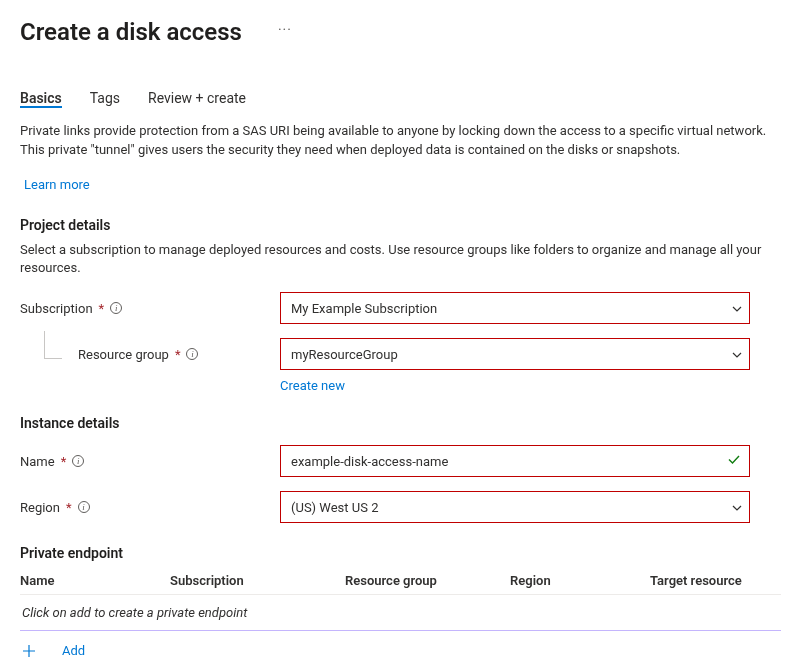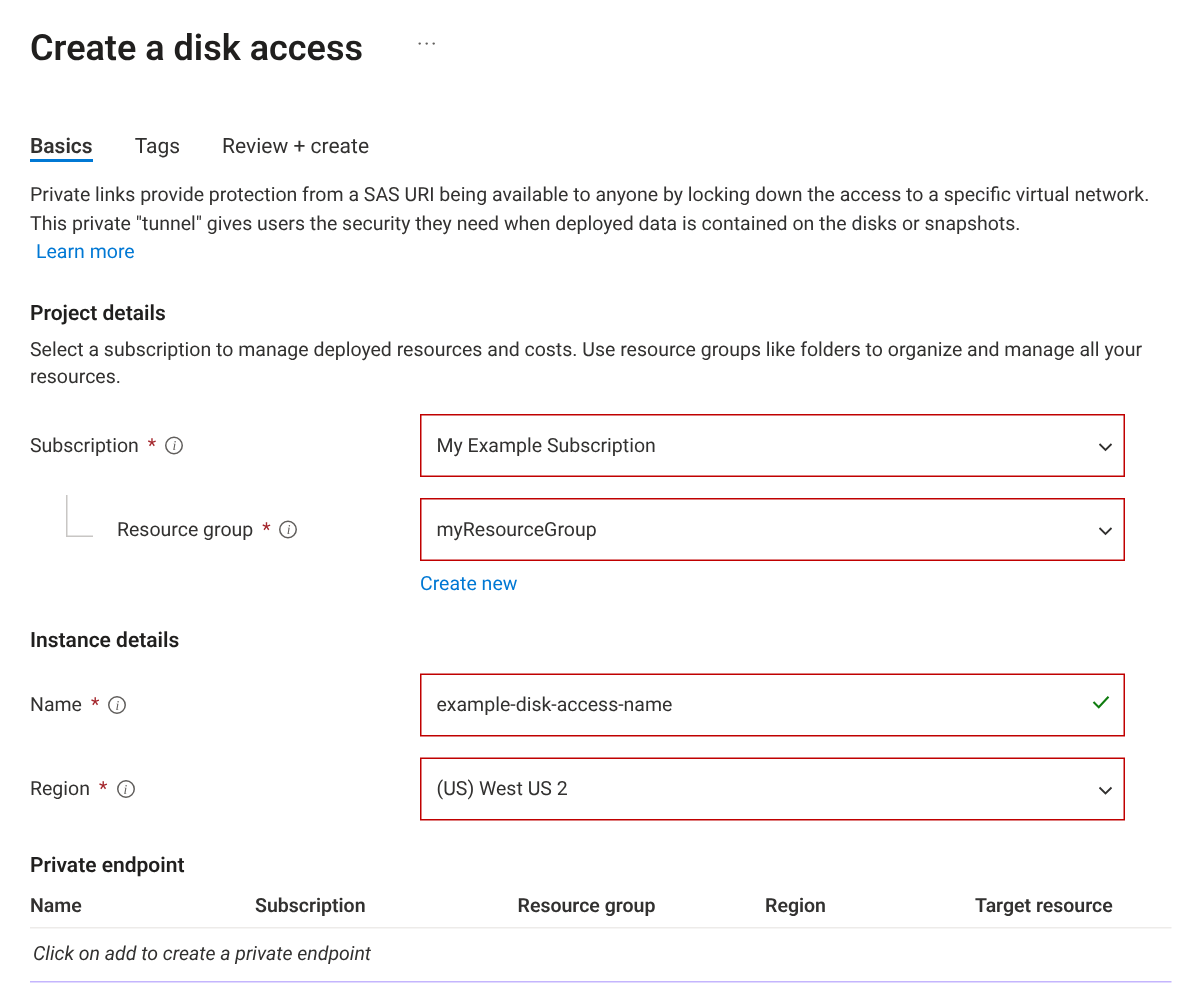--- a/index.html
+++ b/index.html
@@ -11,21 +11,21 @@
       width: 801px;
       padding: 18px 20px;
     }
     .header-row { display: flex; align-items: center; gap: 36px; }
     h1 { font-size: 24px; font-weight: 600; color: #201f1e; }
     .ellipsis { font-size: 14px; color: #605e5c; letter-spacing: 1px; padding-bottom: 4px; }
     .tabs { display: flex; gap: 28px; margin-top: 44px; border-bottom: none; }
     .tab { font-size: 14px; padding-bottom: 0; cursor: pointer; color: #323130; }
     .tab.active { font-weight: 600; border-bottom: 2px solid #0078d4; }
     .desc { margin-top: 14px; font-size: 13px; line-height: 1.45; max-width: 760px; color: #323130; }
-    .link { color: #0078d4; cursor: pointer; display: inline-block; margin-top: 0; margin-left: 4px;}
+    .link { color: #0078d4; cursor: pointer; display: inline-block; margin-top: 16px; margin-left: 4px;}
     .subtle-link { color: #0078d4; cursor: pointer; font-size: 13px; margin-top: 4px; display: inline-block; }
     h2 { font-size: 14px; font-weight: 600; margin-top: 22px; color: #201f1e; }
     .subdesc { margin-top: 8px; font-size: 13px; line-height: 1.45; max-width: 760px; }
 
     .field-row { display: flex; align-items: center; margin-top: 14px; }
     .field-row.indented { margin-left: 0; }
     .field-label { width: 260px; display: flex; align-items: center; gap: 6px; font-size: 13px; color: #323130; }
     .field-label.indent { padding-left: 58px; position: relative; }
     .tree-line {
       position: absolute;
@@ -39,21 +39,21 @@
     .req { color: #a4262c; }
     .info-icon {
       width: 12px; height: 12px; border: 1px solid #605e5c; border-radius: 50%;
       display: inline-flex; align-items: center; justify-content: center;
       font-size: 9px; color: #605e5c; font-style: italic; font-family: Georgia, serif;
       line-height: 1;
     }
     .field-input-wrap { flex: 1; max-width: 470px; }
     .dropdown, .textinput {
       width: 100%;
-      height: 42px;
+      height: 32px;
       border: 1px solid #c00000;
       background: #fff;
       padding: 0 28px 0 10px;
       font-size: 13px;
       color: #323130;
       display: flex;
       align-items: center;
       position: relative;
     }
     .chev {

